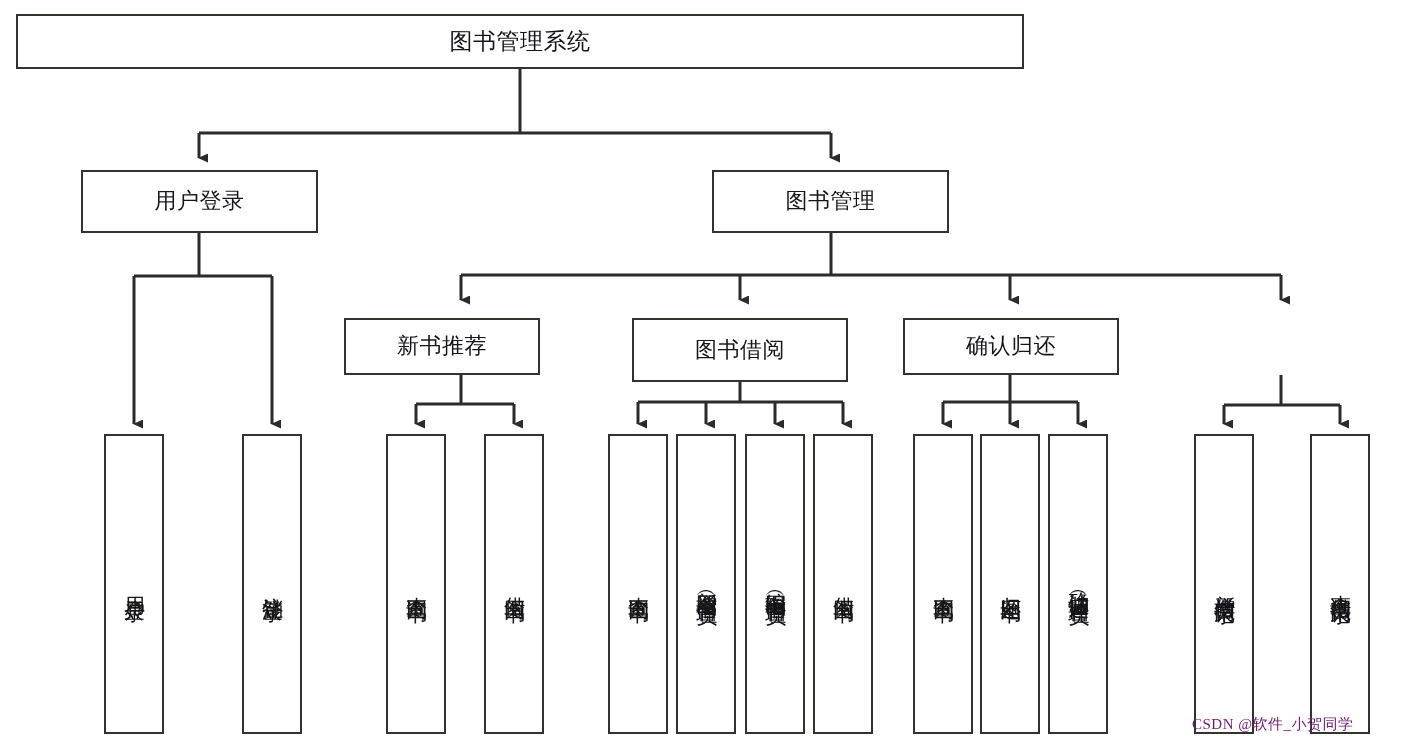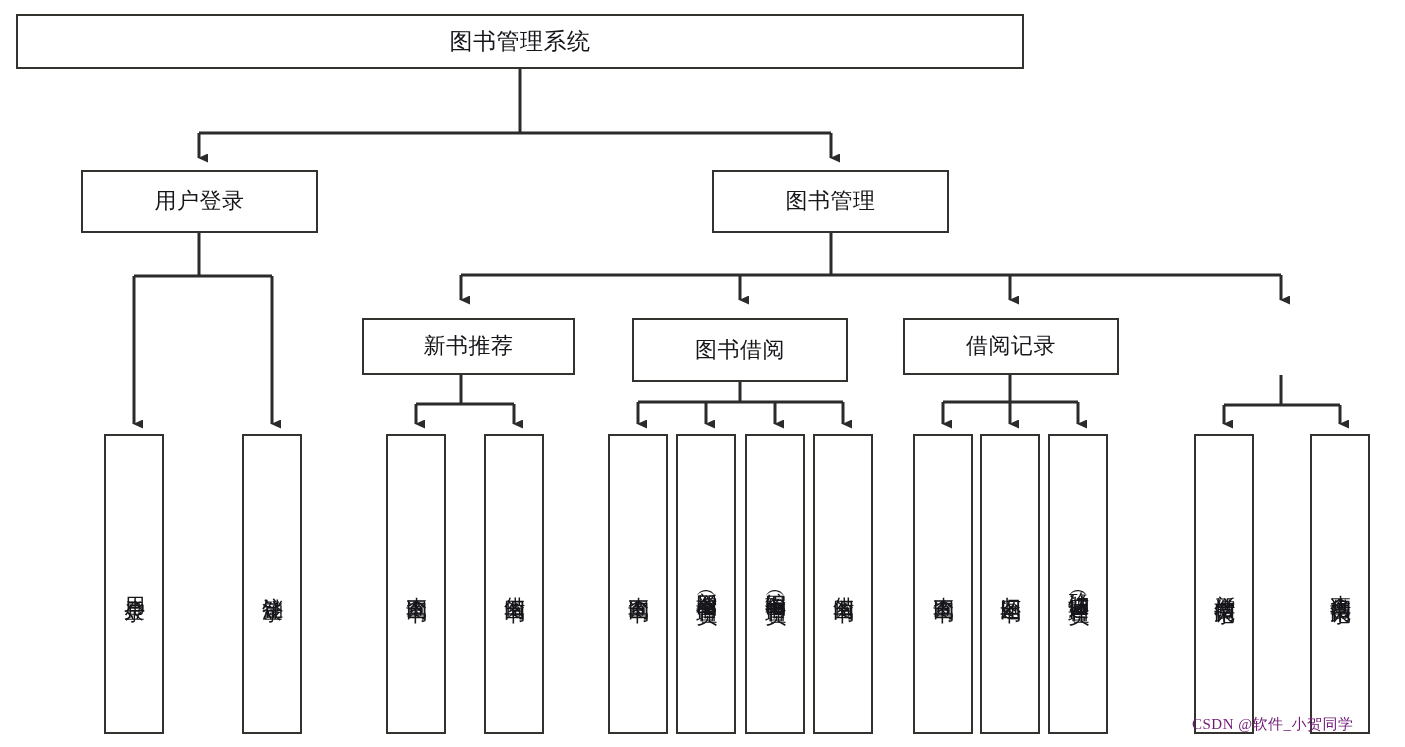--- a/index.html
+++ b/index.html
@@ -121,25 +121,25 @@
       <path d="M1340,405 L1340,424" marker-end="url(#arw)"></path>
     </g>
   </svg>
 
   <div class="node h root" style="left:16px;top:14px;width:1008px;height:55px;">图书管理系统</div>
 
   <div class="node h" style="left:81px;top:170px;width:237px;height:63px;">用户登录</div>
 
   <div class="node h" style="left:712px;top:170px;width:237px;height:63px;">图书管理</div>
 
-  <div class="node h" style="left:362px;top:318px;width:213px;height:57px;">新书推荐</div>
+  <div class="node h" style="left:344px;top:318px;width:196px;height:57px;">新书推荐</div>
 
   <div class="node h" style="left:632px;top:318px;width:216px;height:64px;">图书借阅</div>
 
-  <div class="node h" style="left:903px;top:318px;width:216px;height:57px;">借阅记录</div>
+  <div class="node h" style="left:903px;top:318px;width:216px;height:57px;">确认归还</div>
 
 
   <div class="node v" style="left:104px;top:434px;width:60px;height:300px;">
     <span class="vtxt">用户登录</span>
   </div>
   <div class="node v" style="left:242px;top:434px;width:60px;height:300px;">
     <span class="vtxt">注销登录</span>
   </div>
 
   <div class="node v" style="left:386px;top:434px;width:60px;height:300px;">

